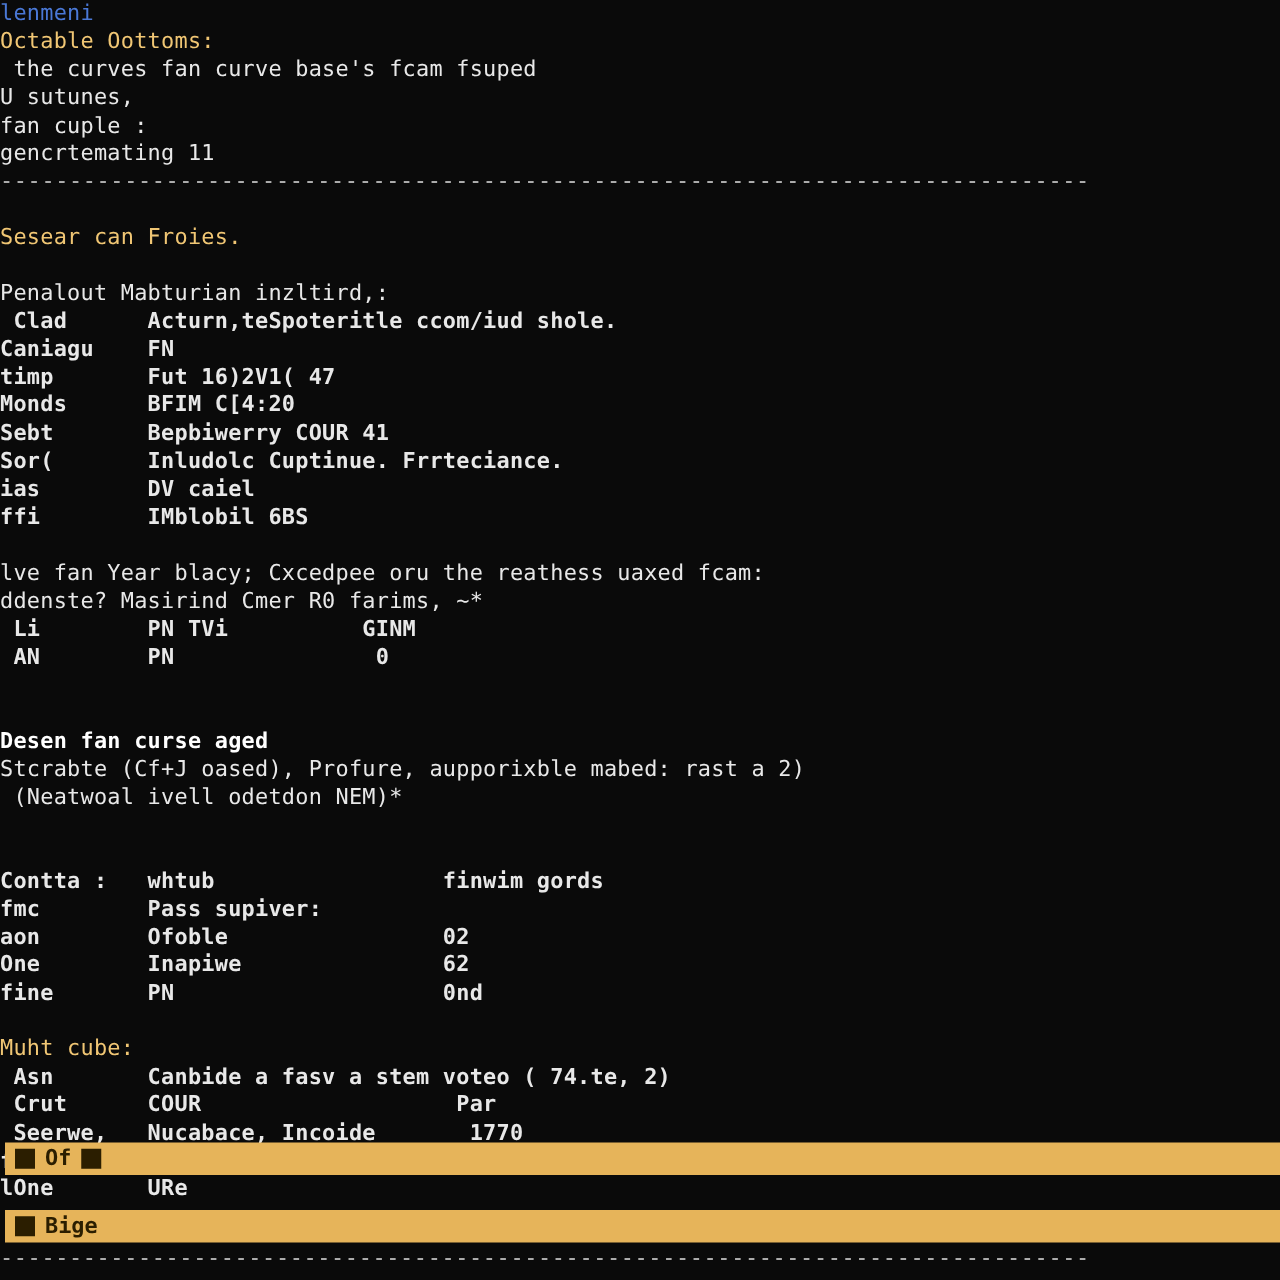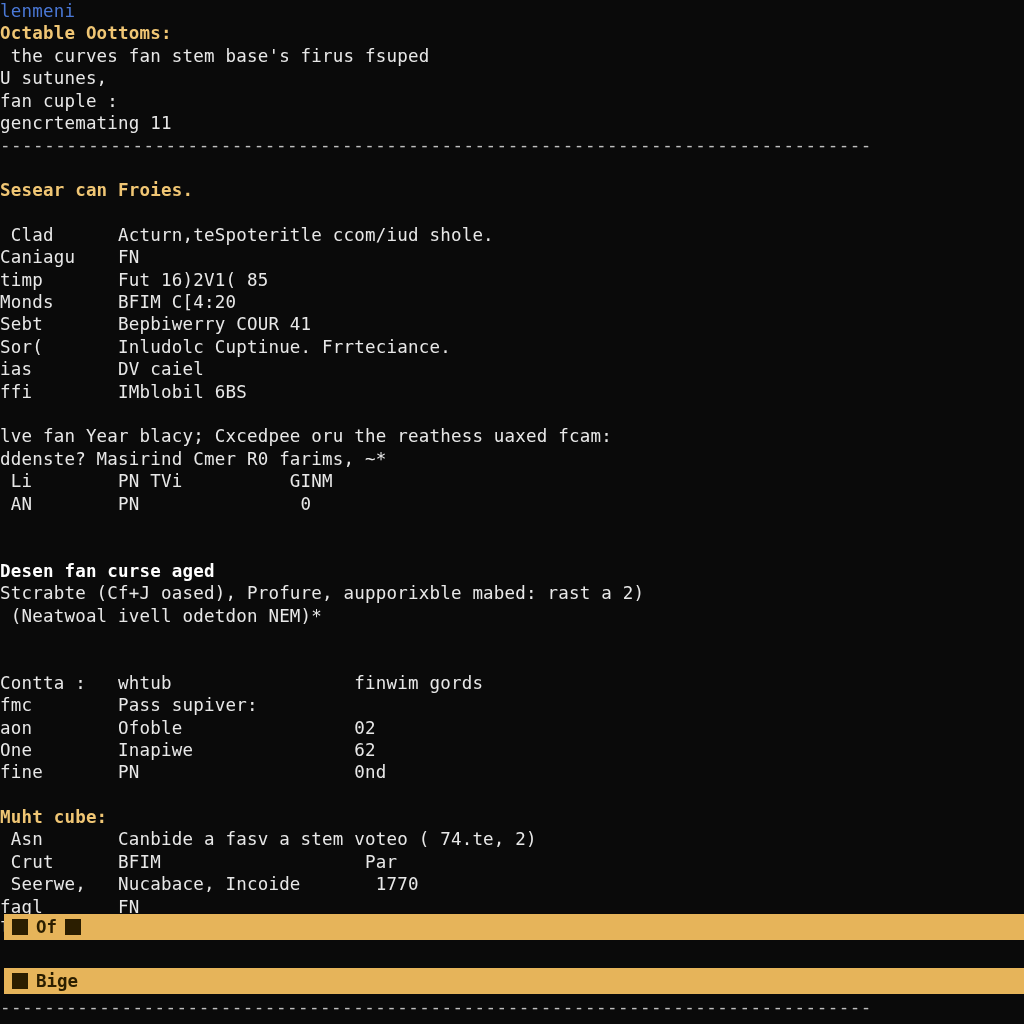--- a/index.html
+++ b/index.html
@@ -15,24 +15,24 @@
     letter-spacing: 0.2px;
   }
   .screen {
     padding: 0 0 11px 0;
     width: 100%;
     height: 100%;
     position: relative;
   }
   .line { white-space: pre; }
   .blue { color: #4a78d6; }
-  .yellow-bold { color: #f0c674; font-weight: bold; }
+  .yellow-bold { color: #f0c674; font-weight: normal; }
   .orange-bold { color: #ffffff; font-weight: bold; }
   .dashes { color: #bfbfbf; letter-spacing: 0.5px; }
-  .row { white-space: pre; }
+  .row { white-space: pre; font-weight: bold; }
   .footer-buttons {
     position: absolute;
     bottom: 30px;
     left: 4px;
     width: 100%;
     display: flex;
     justify-content: flex-start;
     gap: 28px;
     flex-direction: column;
   }
@@ -66,34 +66,35 @@
     letter-spacing: 0.5px;
   }
 </style>
 </head>
 <body>
 
 <div class="screen">
 
   <div class="line blue">lenmeni</div>
   <div class="line yellow-bold">Octable Oottoms:</div>
-  <div class="line"> the curves fan stem base's firus fsuped</div>
+  <div class="line"> the curves fan curve base's fcam fsuped</div>
   <div class="line">U sutunes,</div>
   <div class="line">fan cuple :</div>
   <div class="line">gencrtemating 11</div>
   <div class="line dashes">-------------------------------------------------------------------------------</div>
   <div class="line">&nbsp;</div>
 
   <div class="line yellow-bold">Sesear can Froies.</div>
   <div class="line">&nbsp;</div>
+  <div class="line">Penalout Mabturian inzltird,:</div>
 
   <div id="sec1-rows">
       <div class="row"> Clad      Acturn,teSpoteritle ccom/iud shole.</div>
       <div class="row">Caniagu    FN</div>
-      <div class="row">timp       Fut 16)2V1( 85</div>
+      <div class="row">timp       Fut 16)2V1( 47</div>
       <div class="row">Monds      BFIM C[4:20</div>
       <div class="row">Sebt       Bepbiwerry COUR 41</div>
       <div class="row">Sor(       Inludolc Cuptinue. Frrteciance.</div>
       <div class="row">ias        DV caiel</div>
       <div class="row">ffi        IMblobil 6BS</div>
     </div>
 
   <div class="line">&nbsp;</div>
   <div class="line">lve fan Year blacy; Cxcedpee oru the reathess uaxed fcam:</div>
   <div class="line">ddenste? Masirind Cmer R0 farims, ~*</div>
@@ -117,21 +118,21 @@
       <div class="row">aon        Ofoble                02</div>
       <div class="row">One        Inapiwe               62</div>
       <div class="row">fine       PN                    0nd</div>
     </div>
 
   <div class="line">&nbsp;</div>
   <div class="line yellow-bold">Muht cube:</div>
 
   <div id="sec2-rows2">
       <div class="row"> Asn       Canbide a fasv a stem voteo ( 74.te, 2)</div>
-      <div class="row"> Crut      BFIM                   Par</div>
+      <div class="row"> Crut      COUR                   Par</div>
       <div class="row"> Seerwe,   Nucabace, Incoide       1770</div>
       <div class="row">fagl       FN</div>
       <div class="row">lOne       URe</div>
     </div>
 
   <div class="footer-buttons">
     <button class="btn">
       <span class="box"></span>
       <span>Of</span>
       <span class="box box-right"></span>

